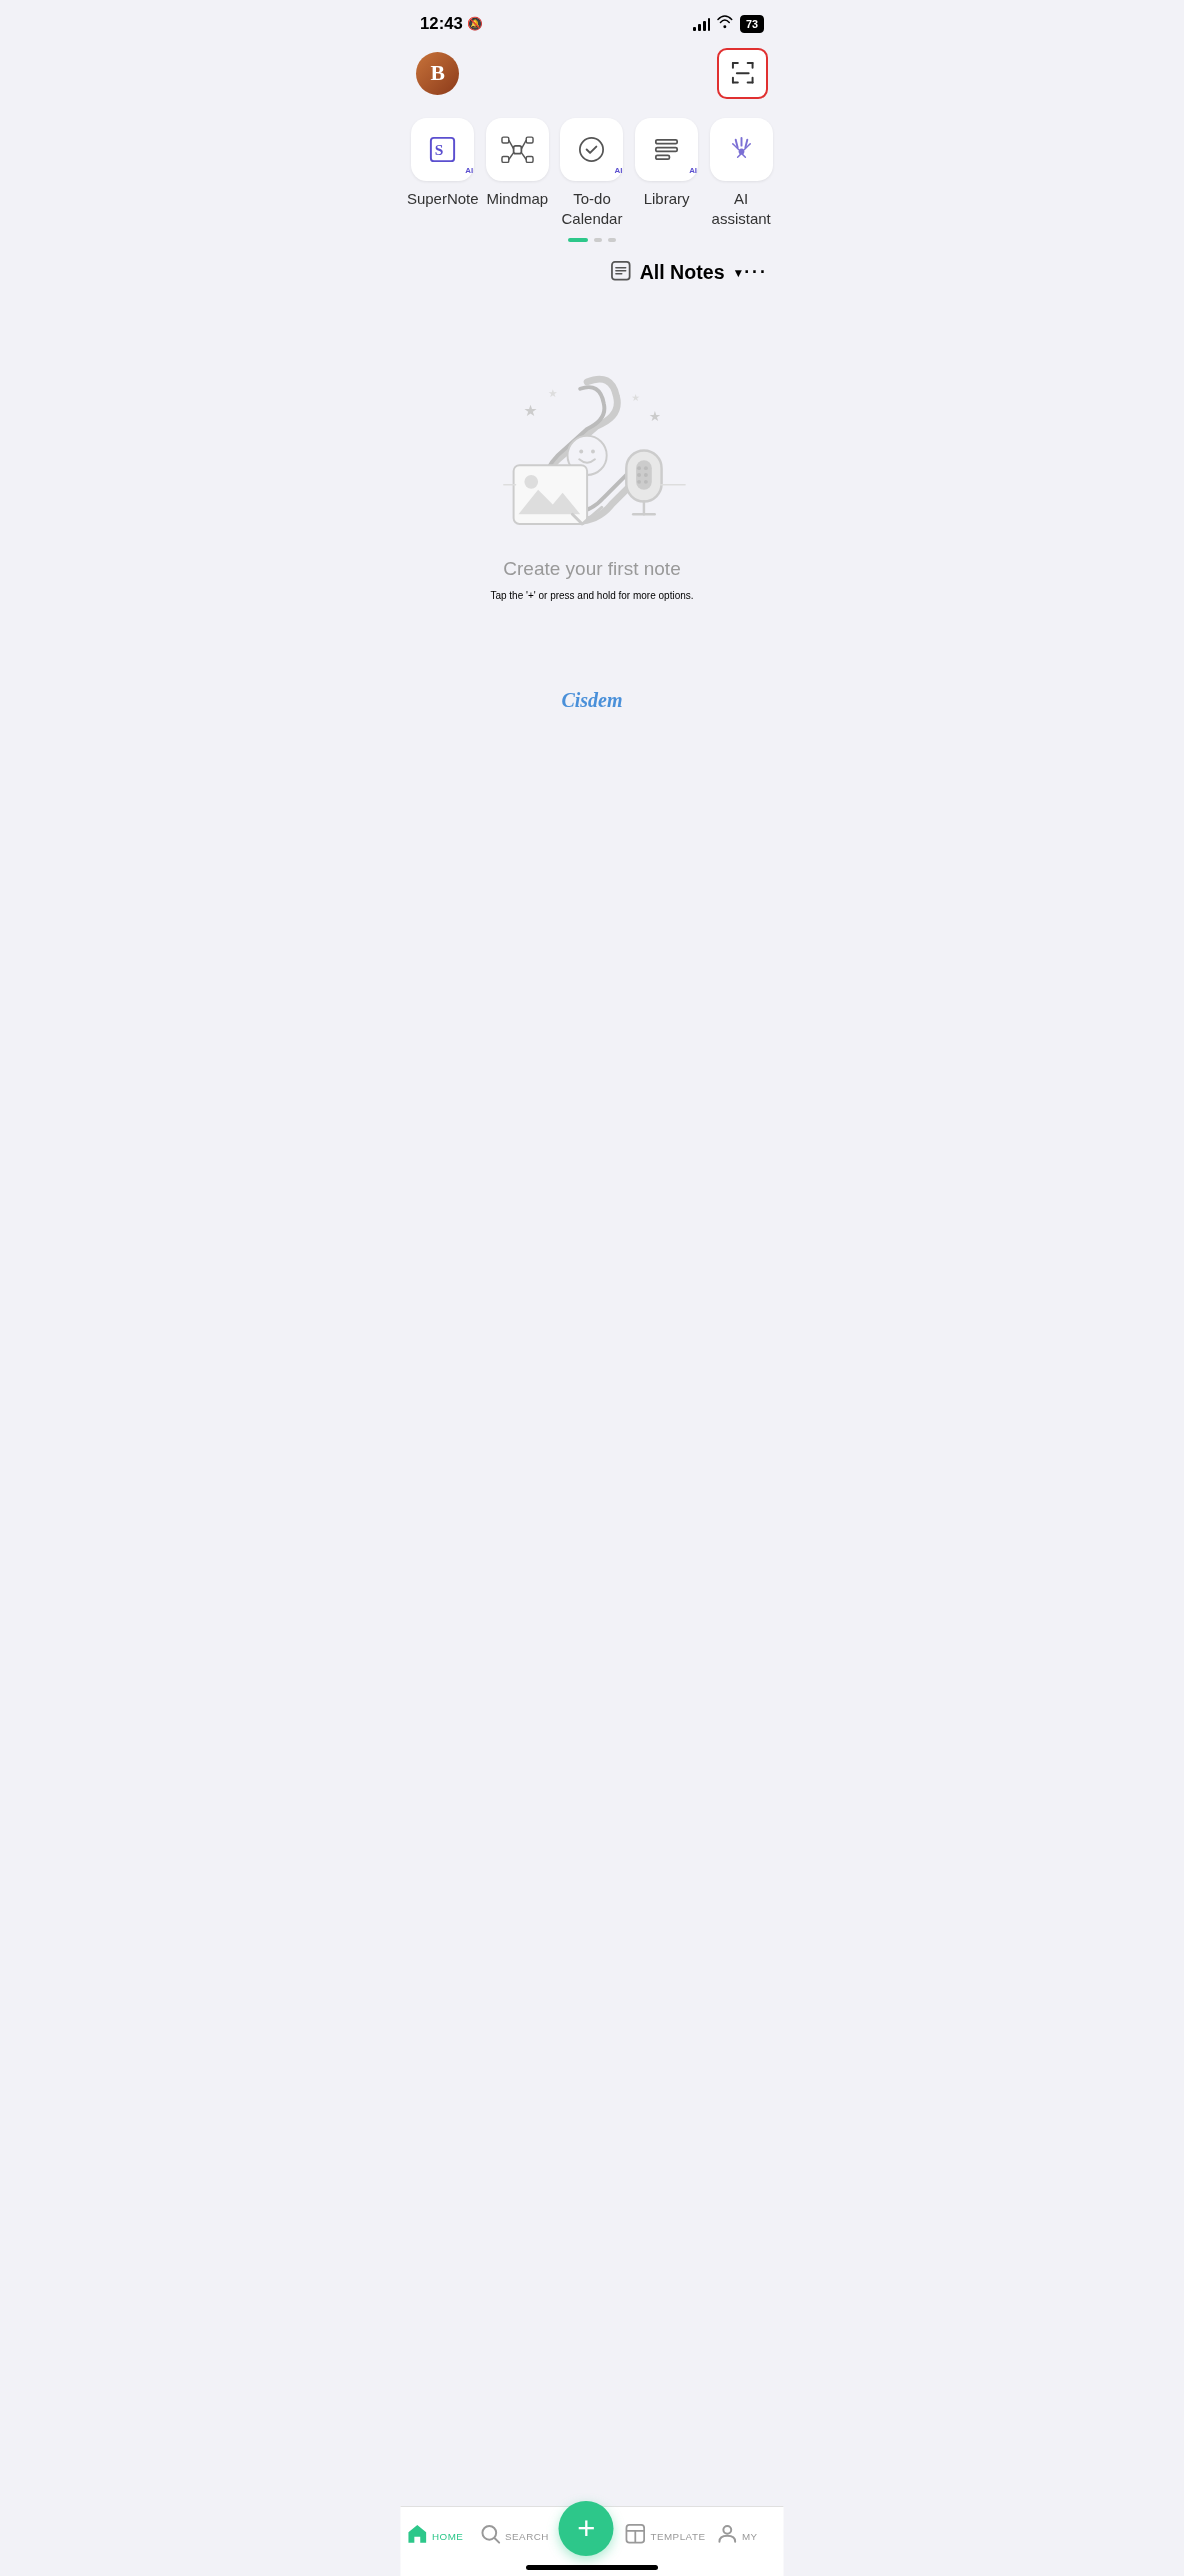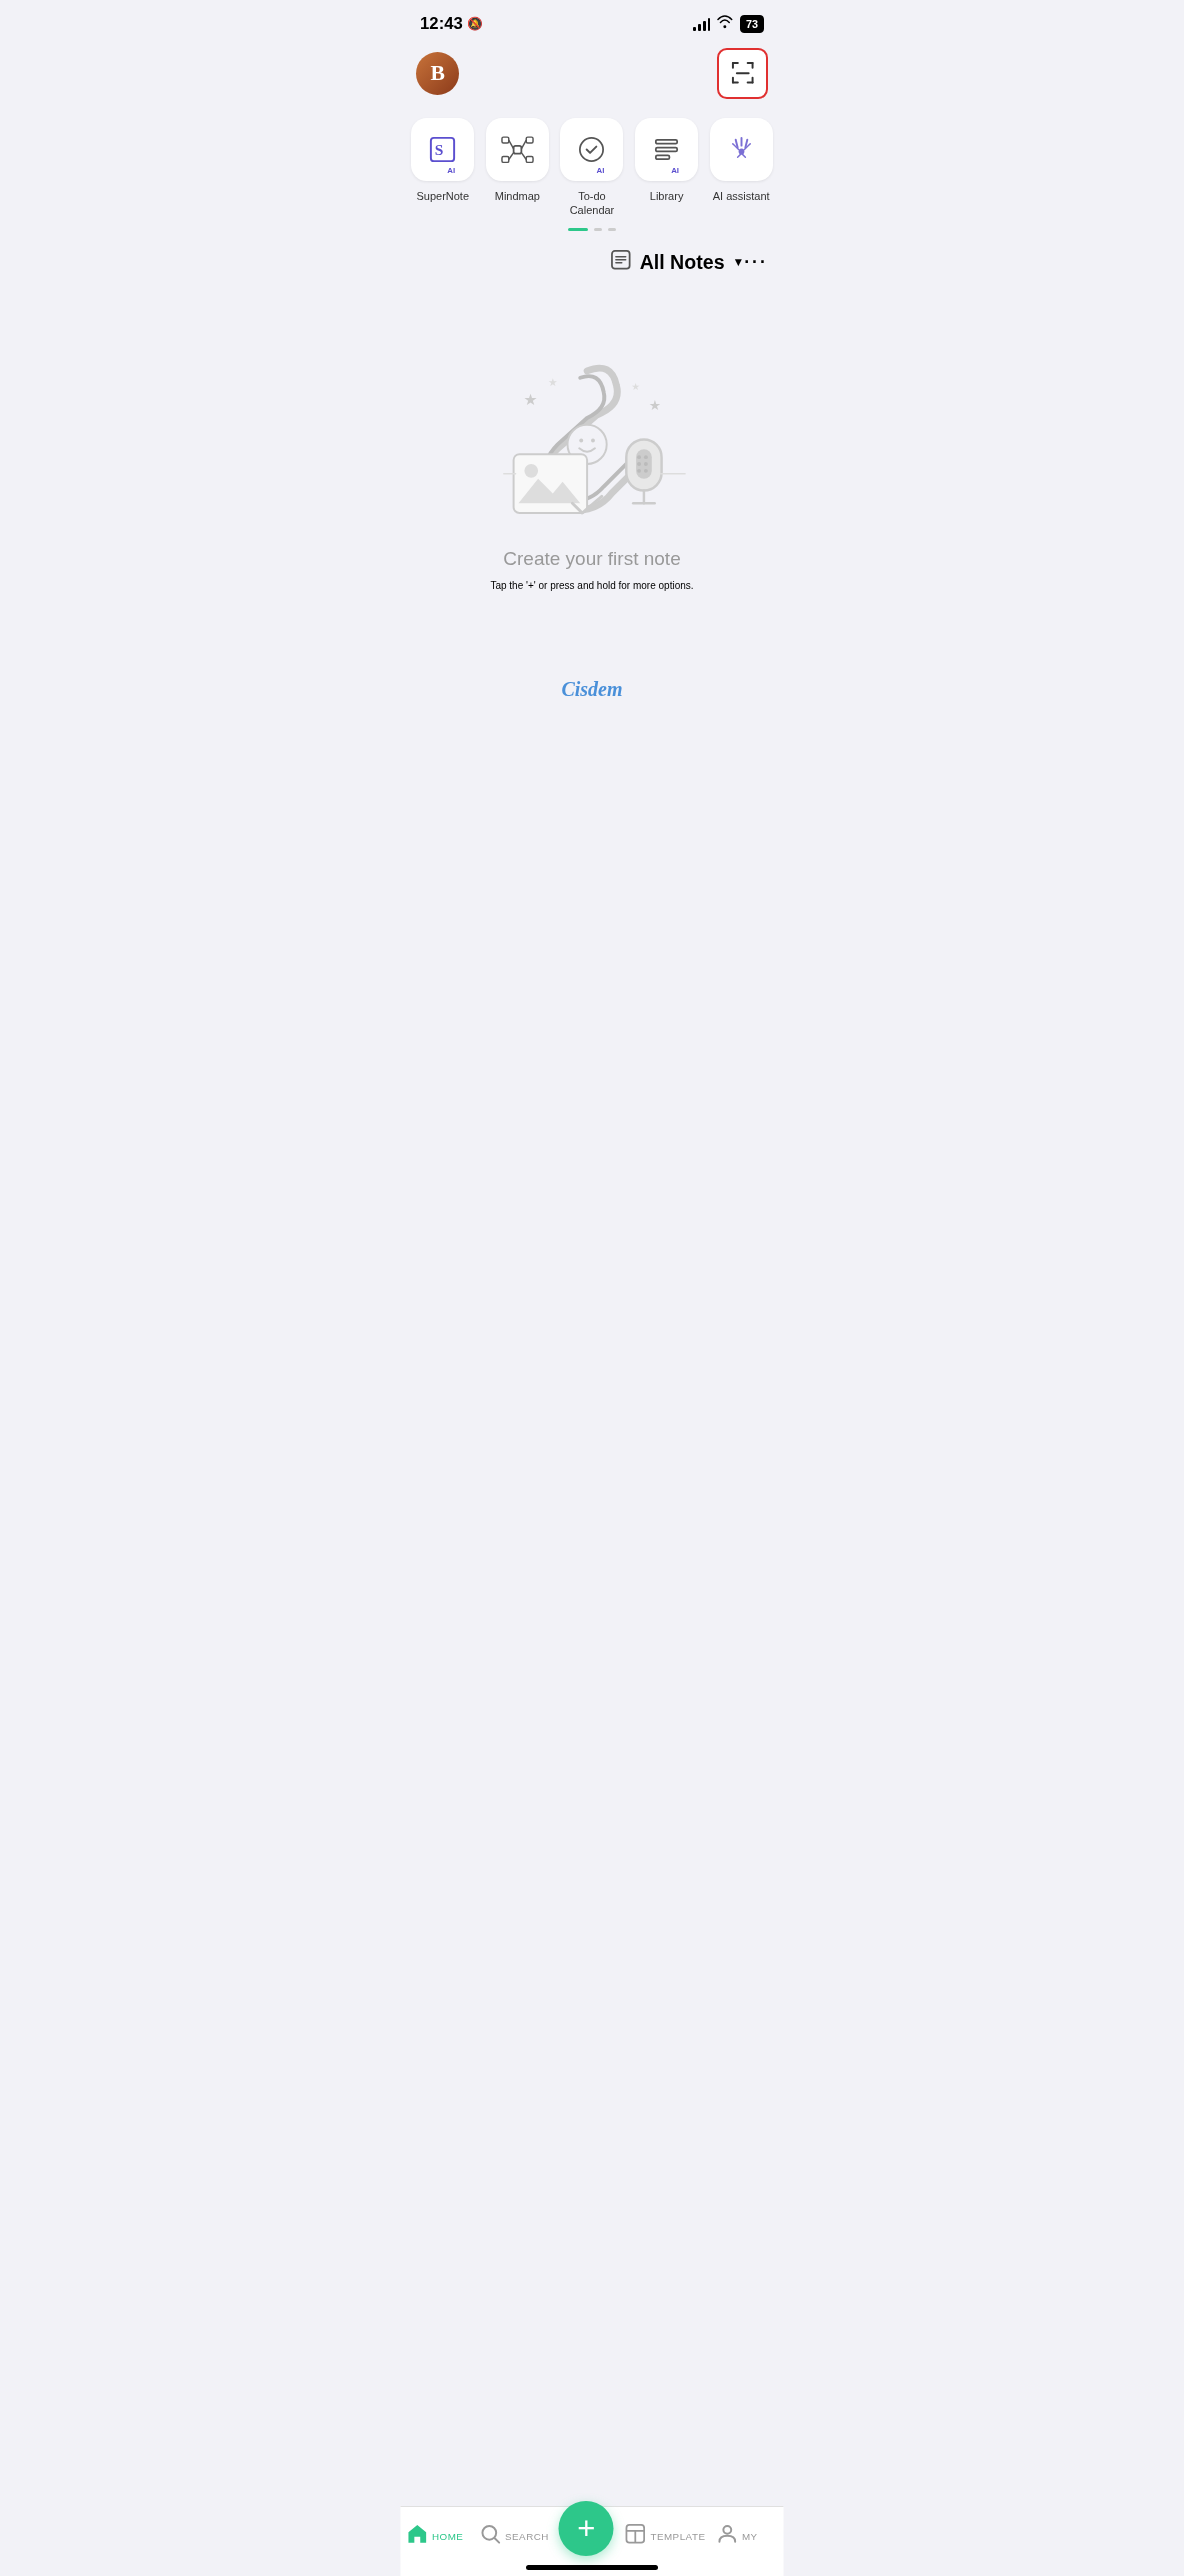--- a/index.html
+++ b/index.html
@@ -130,30 +130,30 @@
       background: #fff;
       border-radius: 15.7px;
       display: flex;
       align-items: center;
       justify-content: center;
       position: relative;
       box-shadow: 0 1px 2.9px rgba(0,0,0,0.08);
     }
 
     .app-label {
-      font-size: 11px;
+      font-size: 15px;
       color: #333;
       text-align: center;
       line-height: 1.3;
     }
 
     .ai-badge {
       position: absolute;
       bottom: 5.9px;
-      right: 19px;
+      right: 1px;
       font-size: 7.9px;
       font-weight: 700;
       color: #5b4fcf;
       background: transparent;
     }
 
     
     .pagination-dots {
       display: flex;
       justify-content: center;

